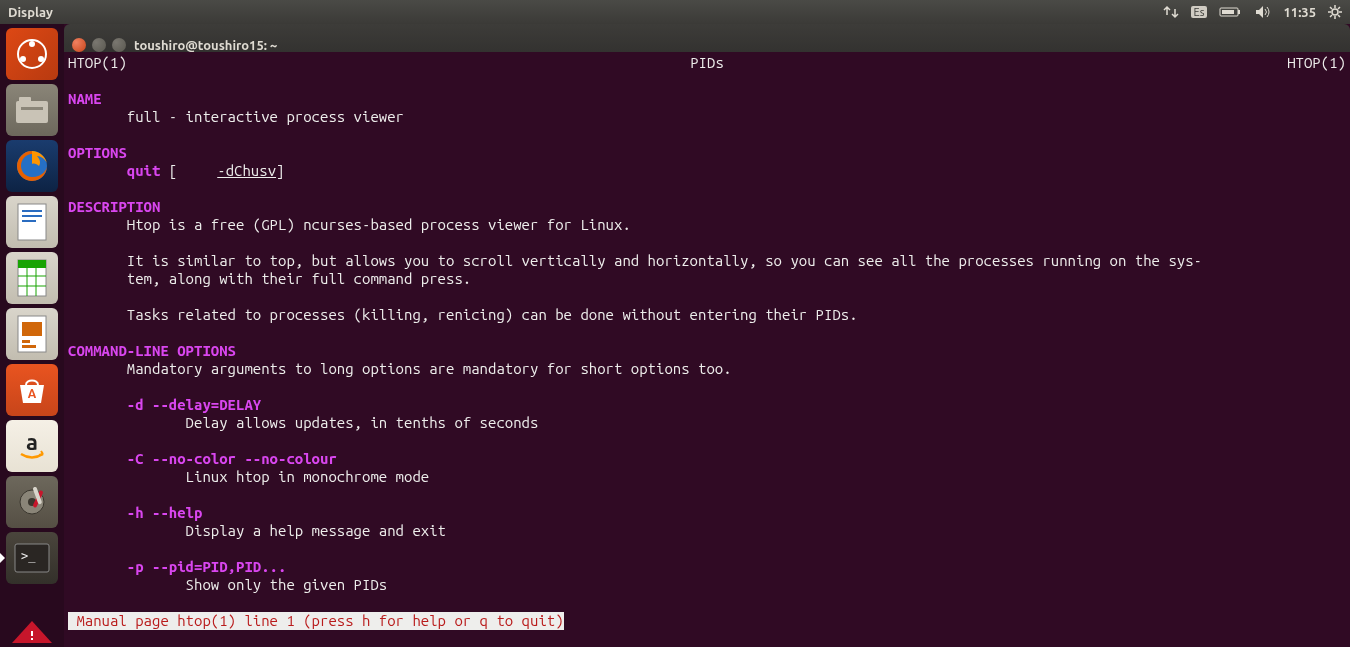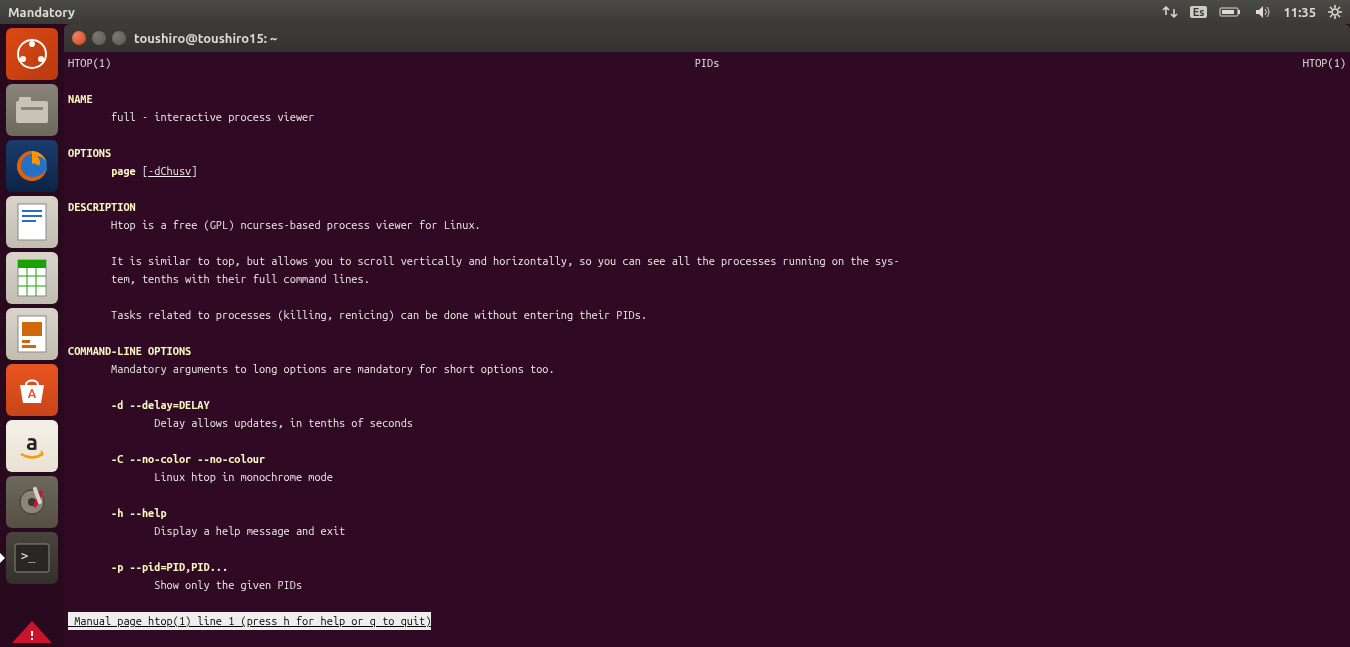--- a/index.html
+++ b/index.html
@@ -24,21 +24,21 @@
 }
 .menubar-left { display: flex; align-items: center; gap: 8px; }
 .menubar-right { display: flex; align-items: center; gap: 12px; }
 .indicator { display: flex; align-items: center; color: #dfdbd2; }
 .kbd-ind {
   background: #cfcbc2;
   color: #3a3a36;
   padding: 0 3px;
   border-radius: 2px;
   font-size: 11px;
-  font-weight: bold;
+  font-weight: normal;
 }
 .launcher {
   position: absolute;
   left: 0;
   top: 24px;
   width: 64px;
   height: 623px;
   background: rgba(40,10,30,0.85);
   display: flex;
   flex-direction: column;
@@ -86,61 +86,60 @@
   right: 0;
   bottom: 0;
   background: #300a24;
   display: flex;
   flex-direction: column;
 }
 .titlebar {
   height: 28px;
   background: linear-gradient(#3d3c39, #333230);
   display: flex;
-  align-items: center;
+  align-items: flex-end;
   padding: 0 8px;
   gap: 8px;
   border-top-left-radius: 6px;
   border-top-right-radius: 6px;
 }
 .win-btns { display: flex; gap: 6px; }
 .win-btn {
   width: 14px; height: 14px; border-radius: 50%;
 }
 .btn-close { background: radial-gradient(circle at 30% 30%, #f08060, #c7451a); }
 .btn-min, .btn-max { background: radial-gradient(circle at 30% 30%, #7a7770, #5a5850); }
 .title-text { color: #dfdbd2; font-size: 13px; font-weight: bold; }
 .term-body {
   flex: 1;
   font-family: "Ubuntu Mono", "DejaVu Sans Mono", monospace;
-  font-size: 11px;
+  font-size: 15px;
   line-height: 18px;
   color: #eeeeec;
   padding: 2px 4px;
   white-space: pre;
   position: relative;
   overflow: hidden;
 }
 .header-row { display: flex; justify-content: space-between; }
-.bold { font-weight: bold; color: #fef9c3; }
-.underline { text-decoration: underline; }
+.bold { font-weight: bold; color: #d946ef; }
+.underline { text-decoration: underline; margin-left: 40px; }
 .status-line {
   background: #eeeeec;
-  color: #000000;
+  color: #b91c1c;
   display: inline-block;
-  text-decoration: underline;
 }
 svg { display: block; }
 </style>
 </head>
 <body>
 
 <div class="menubar">
   <div class="menubar-left">
-    <span>Mandatory</span>
+    <span>Display</span>
   </div>
   <div class="menubar-right">
     <span class="indicator">
       <svg width="16" height="14" viewBox="0 0 16 14">
           <path d="M4 2 L4 10 M1 5 L4 2 L7 5 M12 12 L12 4 M9 9 L12 12 L15 9" stroke="#dfdbd2" stroke-width="1.5" fill="none"></path>
         </svg>
     </span>
     <span class="indicator kbd-ind">Es</span>
     <span class="indicator">
       <svg width="24" height="12" viewBox="0 0 24 12">
@@ -257,27 +256,27 @@
       <div class="win-btn btn-min"></div>
       <div class="win-btn btn-max"></div>
     </div>
     <span class="title-text">toushiro@toushiro15: ~</span>
   </div>
   <div class="term-body"><div class="header-row"><span>HTOP(1)</span><span>PIDs</span><span>HTOP(1)</span></div>
 <span class="bold">NAME</span>
 <span>       full - interactive process viewer</span>
 
 <span class="bold">OPTIONS</span>
-       <span class="bold">page</span> [<span class="underline">-dChusv</span>]
+       <span class="bold">quit</span> [<span class="underline">-dChusv</span>]
 
 <span class="bold">DESCRIPTION</span>
 <span>       Htop is a free (GPL) ncurses-based process viewer for Linux.</span>
 
 <span>       It is similar to top, but allows you to scroll vertically and horizontally, so you can see all the processes running on the sys-</span>
-<span>       tem, tenths with their full command lines.</span>
+<span>       tem, along with their full command press.</span>
 
 <span>       Tasks related to processes (killing, renicing) can be done without entering their PIDs.</span>
 
 <span class="bold">COMMAND-LINE OPTIONS</span>
 <span>       Mandatory arguments to long options are mandatory for short options too.</span>
 
 <span class="bold">       -d --delay=DELAY</span>
 <span>              Delay allows updates, in tenths of seconds</span>
 
 <span class="bold">       -C --no-color --no-colour</span>

